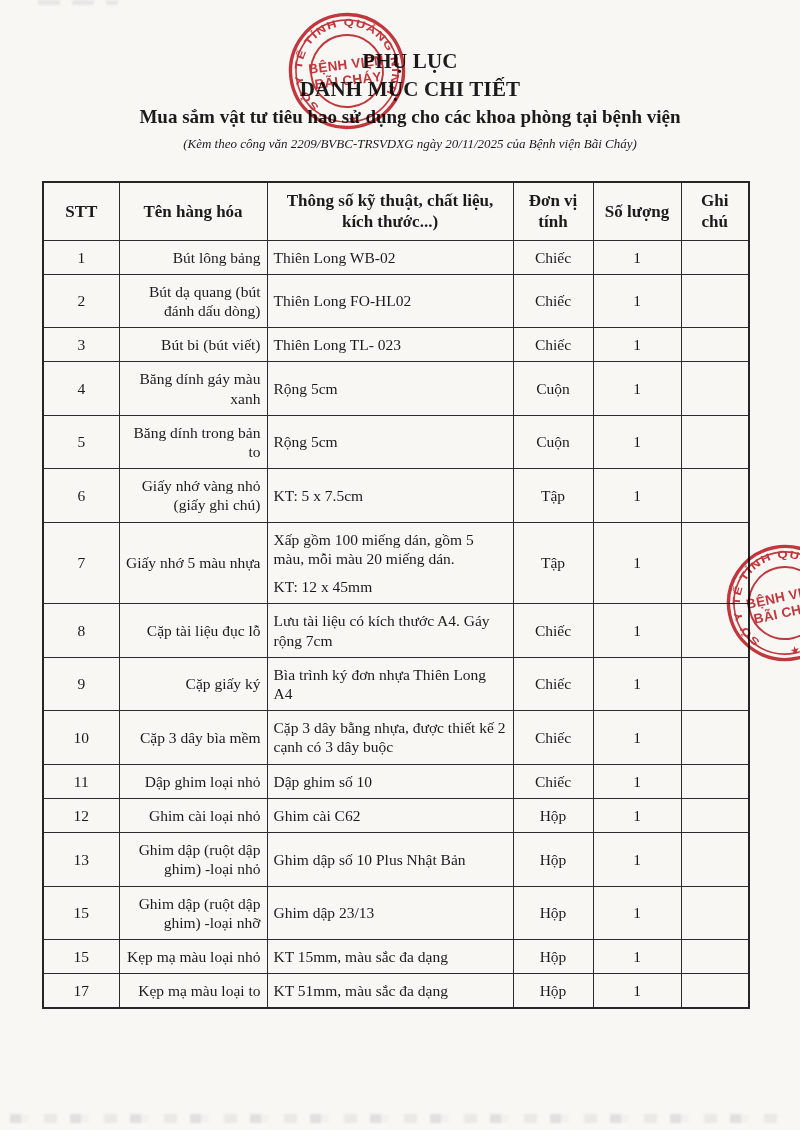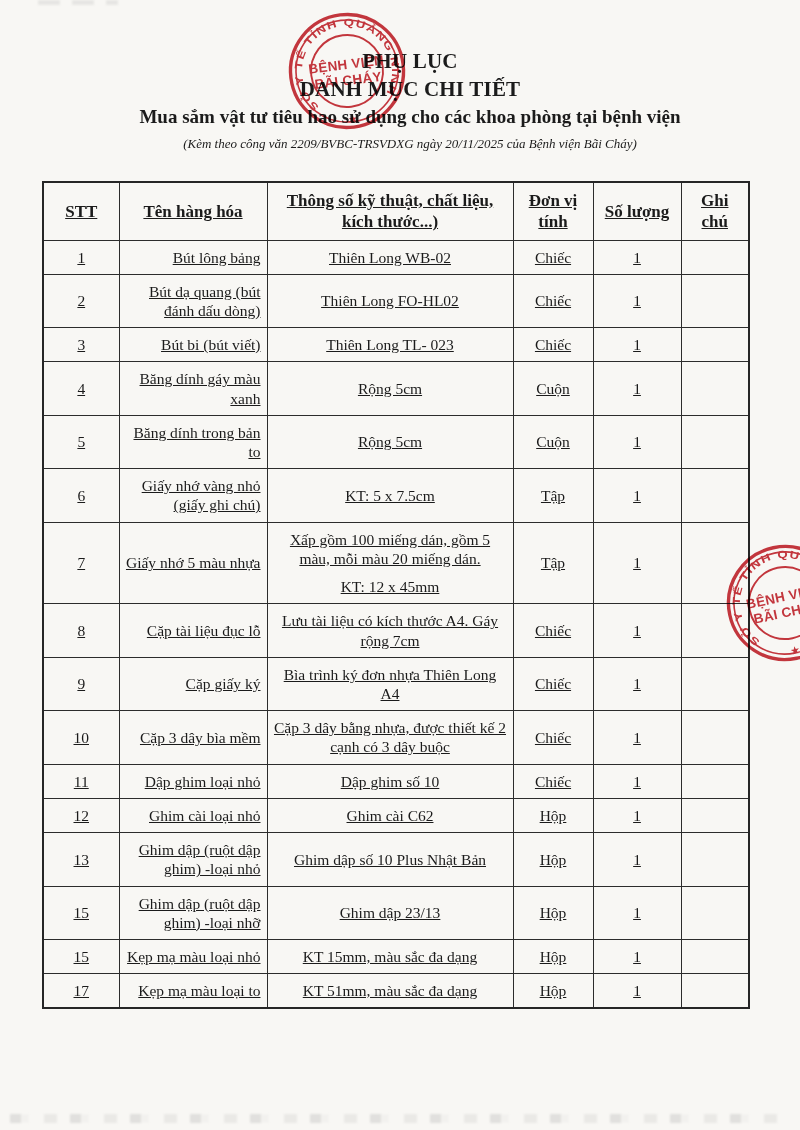--- a/index.html
+++ b/index.html
@@ -19,33 +19,32 @@
   }
   .title-line{font-weight:bold;font-size:21px;line-height:28px;letter-spacing:.2px;}
   .subtitle-line{font-weight:bold;font-size:19px;line-height:25px;margin-top:1px;}
   .note-line{font-style:italic;font-size:13px;line-height:24px;margin-top:3px;}
   
   table.supplies{
     position:absolute;left:42px;top:181px;z-index:2;
     width:706px;border-collapse:collapse;table-layout:fixed;
     font-size:15.5px;line-height:1.24;
     background:transparent;
-    text-decoration:underline;
   }
   table.supplies th,table.supplies td{
     border:1.6px solid #2c2c2c;
     vertical-align:middle;
     padding:7px 6px;
     overflow:hidden;
   }
   table.supplies{border:2px solid #262626;}
   th{font-weight:bold;font-size:17px;line-height:1.25;padding:4px 4px;text-align:center;}
   td.c0,td.c3,td.c4{text-align:center;}
   td.c1{text-align:right;padding-left:9px;padding-right:6px;}
-  td.c2{text-align:center;padding-left:10px;padding-right:8px;}
+  td.c2{text-align:left;padding-left:10px;padding-right:8px;}
   td.c5{text-align:center;}
   .spec-para + .spec-para{margin-top:9px;}
   
   col.w0{width:76px;} col.w1{width:148px;} col.w2{width:246px;}
   col.w3{width:80px;} col.w4{width:88px;} col.w5{width:68px;}
   
   .stamp{
     position:absolute;z-index:5;
     mix-blend-mode:multiply;
     opacity:.92;

